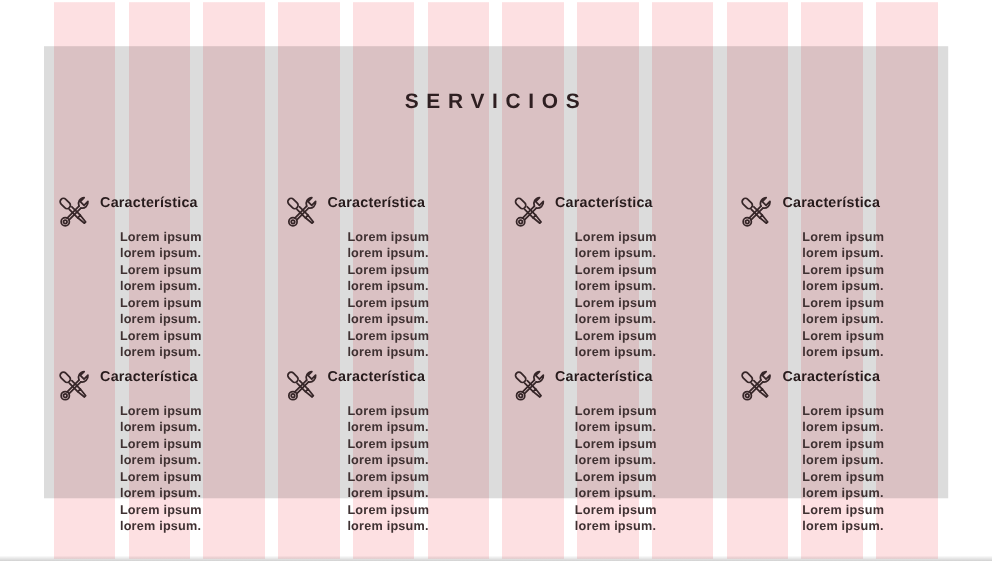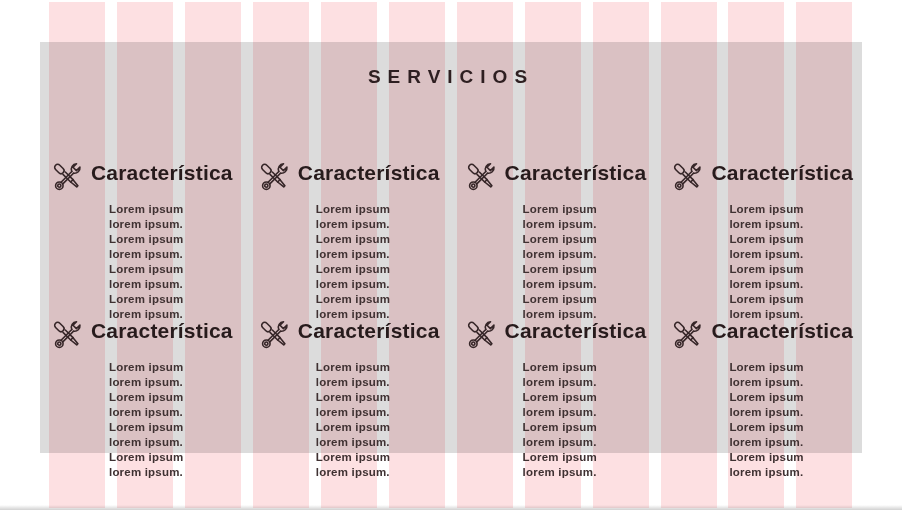--- a/index.html
+++ b/index.html
@@ -16,37 +16,37 @@
       var(--stripe-pink,#fde0e2) 0px,
       var(--stripe-pink,#fde0e2) 56px,
       transparent 56px,
       transparent 67.95px);
   }
   
   .section-overlay{
     position:absolute;left:40px;top:42px;width:822px;height:411px;
     background:var(--overlay-gray,rgba(0,0,0,0.137));
   }
-  .content{position:absolute;left:0;top:0;width:902px;height:378px;}
+  .content{position:absolute;left:0;top:16px;width:902px;height:378px;}
   .section-title{
     position:absolute;left:0;top:66px;width:100%;margin:0;
     text-align:center;font-size:19px;font-weight:700;
     letter-spacing:7px;color:var(--title-color,#2e1f21);
   }
   .features-grid{
     position:absolute;left:52px;top:157px;
     display:grid;
     grid-template-columns:repeat(4,206.8px);
     grid-template-rows:158px 158px;
   }
   .feature-card{display:flex;align-items:flex-start;}
   .tools-icon{flex:none;width:32px;height:34px;margin-top:3px;}
   .card-text{margin-left:7px;width:122px;}
   .feature-heading{
-    margin:4px 0 6px;font-size:21px;font-weight:700;line-height:1.1;
+    margin:4px 0 6px;font-size:13px;font-weight:700;line-height:1.1;
     letter-spacing:0.2px;white-space:nowrap;color:var(--heading-color,#271b1c);
   }
   .feature-body{
     margin:18px;font-size:11.5px;font-weight:700;line-height:15px;
     letter-spacing:0.2px;color:var(--body-color,#3f3132);
   }
   .page-bottom-shadow{
     position:absolute;left:0;bottom:0;width:100%;height:5px;
     background:linear-gradient(to bottom,rgba(0,0,0,0),rgba(0,0,0,0.18));
   }

